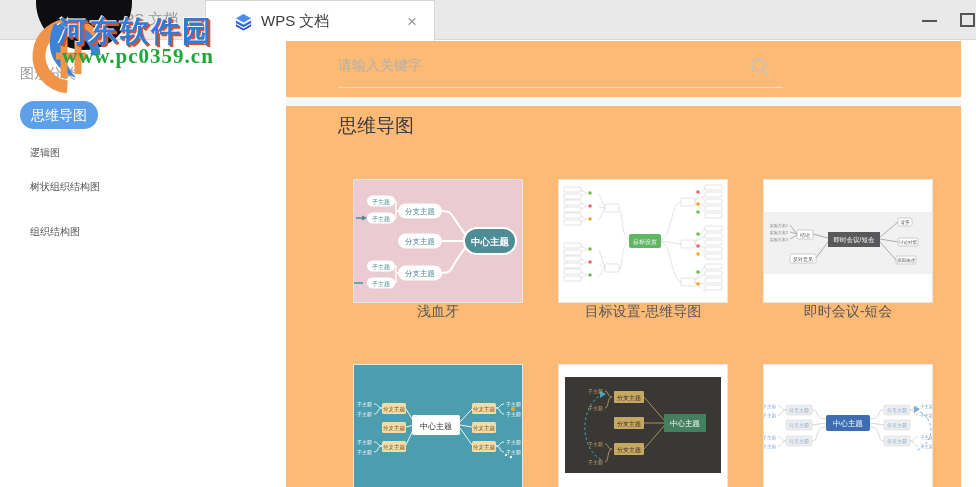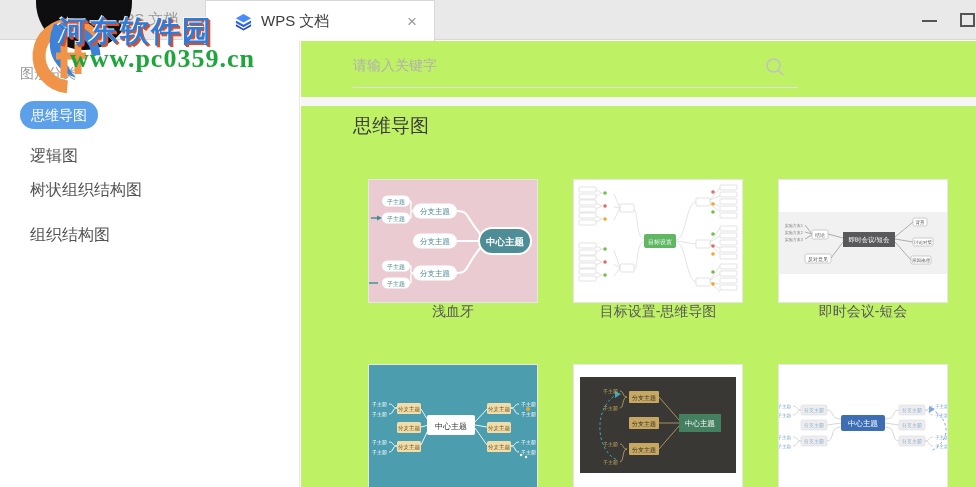--- a/index.html
+++ b/index.html
@@ -12,24 +12,24 @@
   .tab-active { position:absolute; left:205px; top:0; width:230px; height:41px; background:#fff; border:1px solid #D8D8D8; border-bottom:none; display:flex; align-items:center; padding:0 12px 0 28px; gap:8px; z-index:2; }
   .tab-active .tab-label { font-size:15px; color:#3c3c3c; flex:1; }
   .tab-close { color:#999; font-size:17px; line-height:1; cursor:pointer; padding:2px 5px; }
   .win-min { position:absolute; left:922px; top:20px; width:15px; height:0; border-top:2px solid #555; }
   .win-max { position:absolute; left:960px; top:13px; width:15px; height:14px; border:2px solid #555; background:transparent; }
 
   
   .sidebar { position:absolute; left:0; top:41px; width:300px; height:446px; background:#fff; border-right:1px solid #E8E8E8; }
   .side-header { position:absolute; left:20px; top:24px; font-size:14px; color:#999; }
   .side-pill { position:absolute; left:20px; top:60px; width:78px; height:28px; border-radius:14px; background:#5CA0E9; color:#fff; font-size:14px; text-align:center; line-height:28px; cursor:pointer; }
-  .side-item { position:absolute; left:30px; font-size:16px; color:#545454; cursor:pointer; }
+  .side-item { position:absolute; left:30px; font-size:10px; color:#545454; cursor:pointer; }
   .si-1 { top:105px; } .si-2 { top:139px; } .si-3 { top:184px; }
 
-  .main { position:absolute; left:301px; top:41px; width:675px; height:446px; background:#bef264; }
+  .main { position:absolute; left:286px; top:41px; width:675px; height:446px; background:#fdba74; }
   .search-wrap { position:absolute; left:52px; top:4px; width:445px; height:43px; border-bottom:1px solid #E0E0E0; }
   .search-input { width:390px; height:40px; border:none; outline:none; font-size:14px; color:#444; background:transparent; }
   .search-input::placeholder { color:#B0B0B0; }
   .search-icon { position:absolute; right:12px; top:11px; }
   .band { position:absolute; left:0; top:56px; width:675px; height:9px; background:#F6F6F6; }
   .section-title { position:absolute; left:52px; top:72px; font-size:19px; color:#3d3d3d; font-weight:400; }
 
   .card { position:absolute; width:170px; cursor:pointer; }
   .c1 { left:67px;  top:138px; } .c2 { left:272px; top:138px; } .c3 { left:477px; top:138px; }
   .c4 { left:67px;  top:323px; } .c5 { left:272px; top:323px; } .c6 { left:477px; top:323px; }
@@ -37,21 +37,21 @@
   .thumb svg { display:block; }
   .caption { margin-top:0; text-align:center; font-size:14px; color:#595959; }
 
   
   .watermark { position:absolute; left:0; top:0; width:230px; height:100px; z-index:40; pointer-events:none;text-align:center; }
   .wm-circle { position:absolute; left:36px; top:-46px; width:96px; height:96px; border-radius:50%; background:#0e0e10; }
   .wm-star { position:absolute; left:62px; top:14px; color:#fff; font-size:12px; }
   .wm-logo { position:absolute; left:2px; top:16px; }
   .wm-title { position:absolute; left:58px; top:12px; font-size:29px; font-weight:bold; letter-spacing:2px; color:#2F7BD8;
               text-shadow:-1px -1px 0 #f3f6fb, 2px 2px 0 #D94F2B, 1px 1px 0 #E4572E; }
-  .wm-url { position:absolute; left:70px; top:44px; font-family:"Liberation Serif","DejaVu Serif",serif; font-weight:bold; font-size:26px; color:#1DA63A; letter-spacing:1px; }
+  .wm-url { position:absolute; left:62px; top:44px; font-family:"Liberation Serif","DejaVu Serif",serif; font-weight:bold; font-size:21px; color:#1DA63A; letter-spacing:1px; }
 
   svg text { font-family:"Liberation Sans","DejaVu Sans",sans-serif; }
 </style>
 </head>
 <body>
 
 <div class="window">
 
   <div class="tabbar">
     <div class="tab-inactive">

